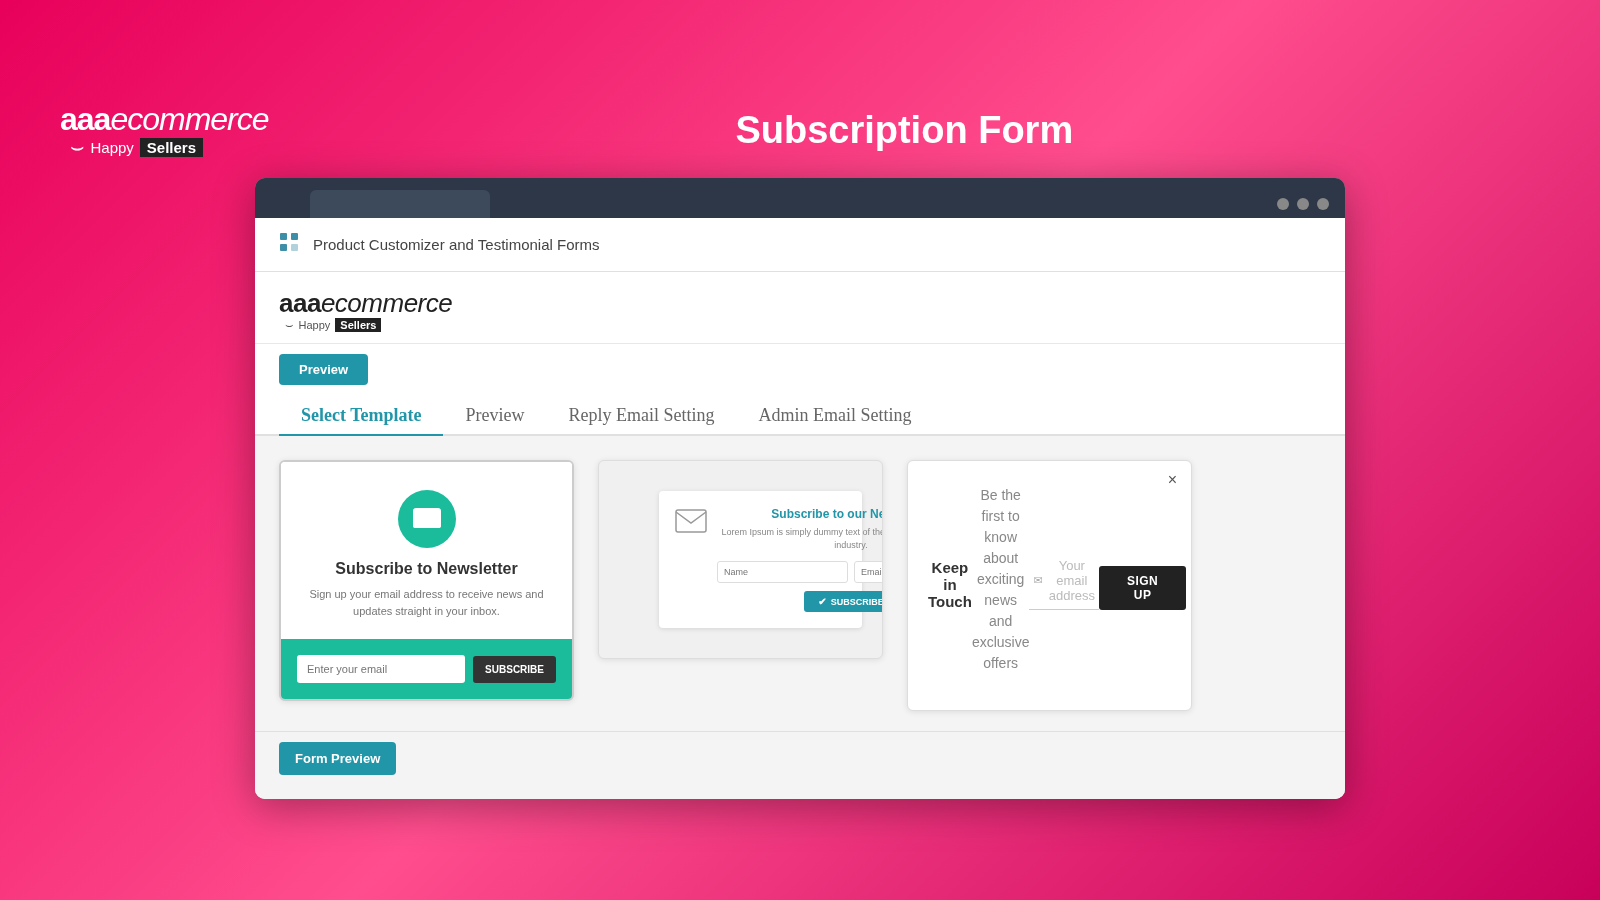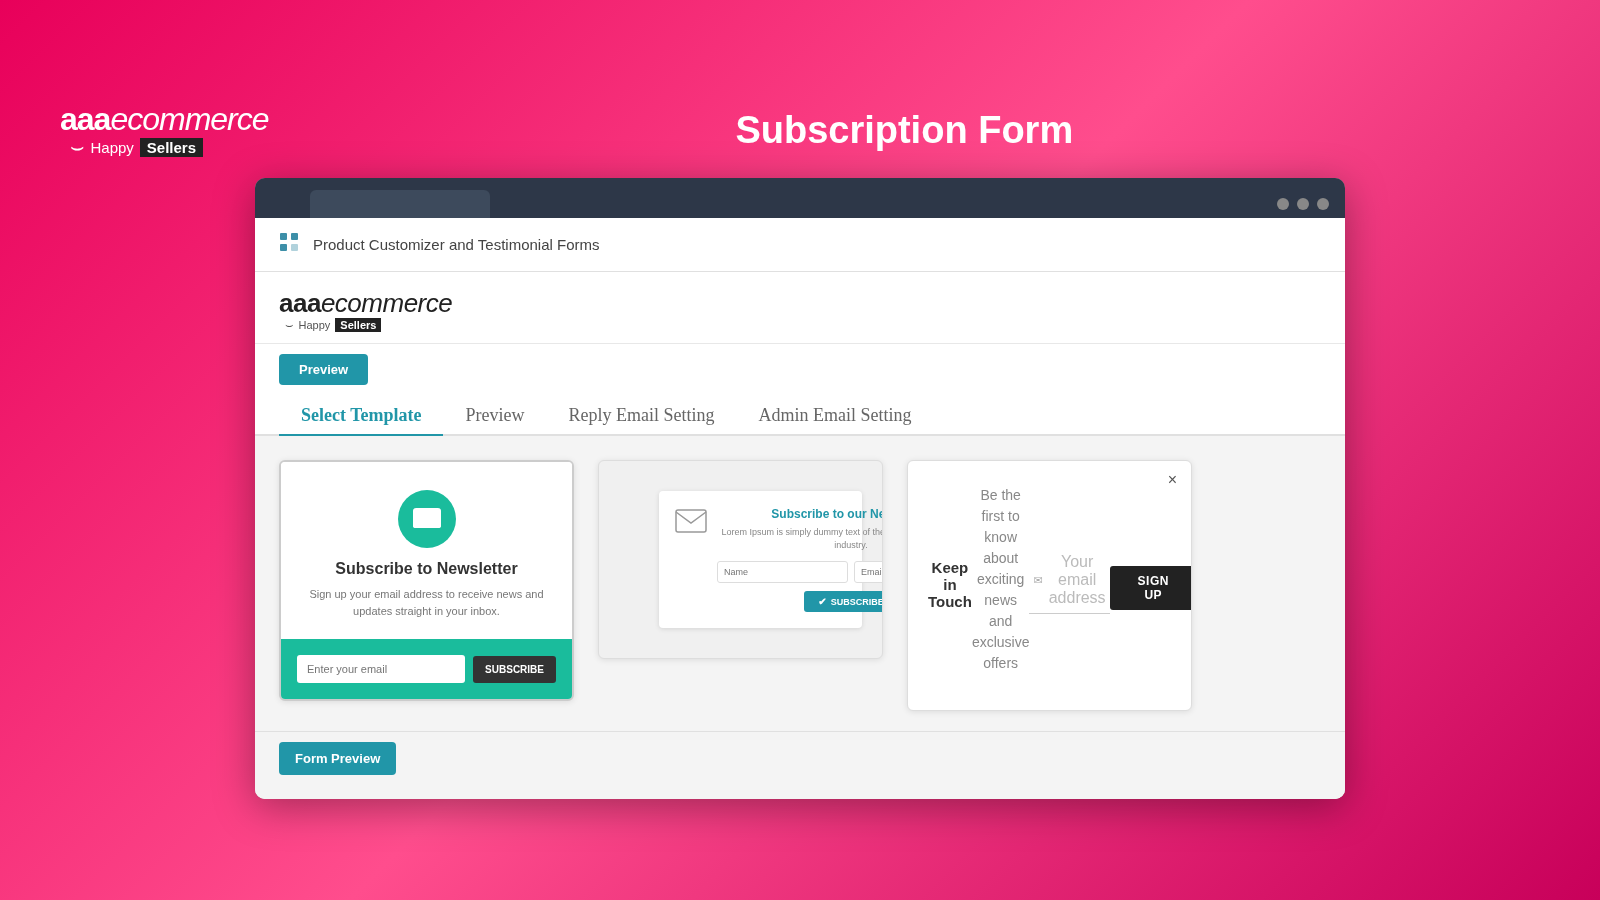--- a/index.html
+++ b/index.html
@@ -429,21 +429,21 @@
       gap: 6px;
       margin-bottom: 14px;
     }
 
     .card3-email-icon {
       font-size: 11px;
       color: #aaa;
     }
 
     .card3-email-placeholder {
-      font-size: 16px;
+      font-size: 13px;
       color: #bbb;
     }
 
     .card3-signup-btn {
       background: #222;
       color: #fff;
       border: none;
       border-radius: 3px;
       padding: 8px 28px;
       font-size: 12px;

